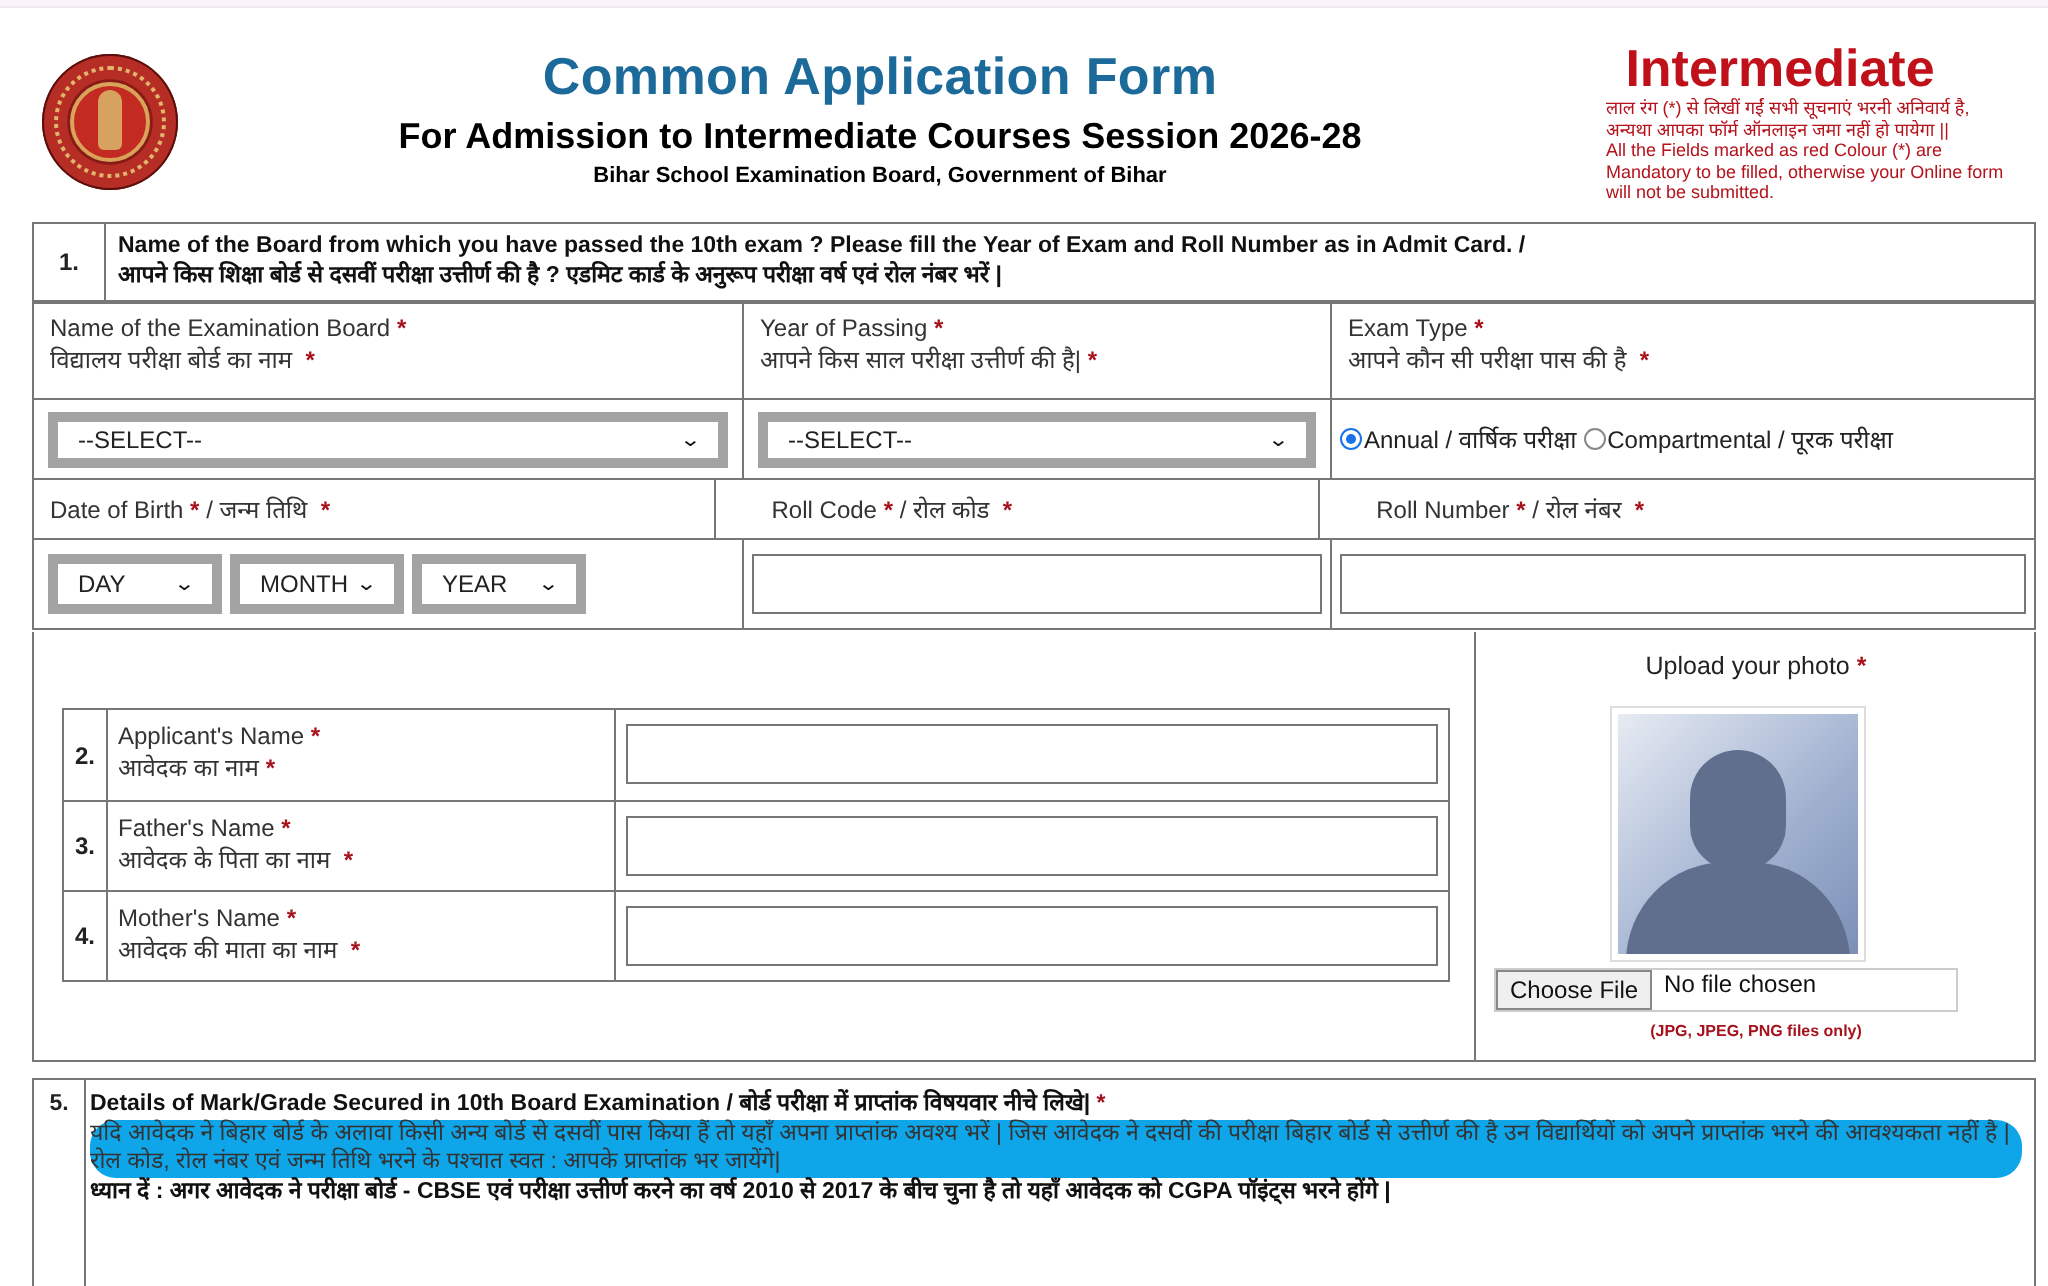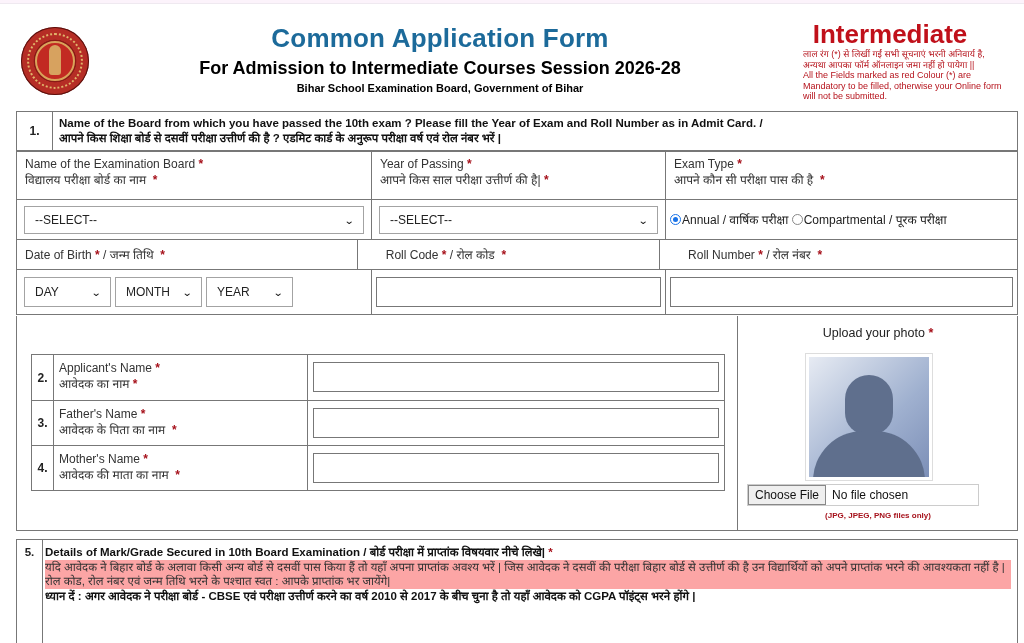--- a/index.html
+++ b/index.html
@@ -23,21 +23,21 @@
   .sec1 { position: absolute; left: 16px; top: 111px; width: 1002px; height: 40px; border: 1px solid #777; }
   .sec1 .num { position: absolute; left: 0; top: 0; width: 36px; height: 38px; border-right: 1px solid #777; font-weight: bold; font-size: 12px; display: flex; align-items: center; justify-content: center; }
   .sec1 .text { position: absolute; left: 42px; top: 4px; font-weight: bold; font-size: 11.5px; line-height: 15px; color: #111; }
 
   .grid { position: absolute; left: 16px; top: 151px; width: 1002px; border: 1px solid #777; border-top: none; }
   .row { display: flex; border-top: 1px solid #777; }
   .cell { border-right: 1px solid #777; padding: 4px 8px; position: relative; }
   .cell:last-child { border-right: none; }
   .c1 { width: 355px; } .c2 { width: 294px; } .c3 { width: 351px; }
   .lbl { font-size: 12px; line-height: 16px; color: #333; }
-  .sel { height: 28px; border: 1px solid #a3a3a3; background: #fff; display: flex; align-items: center; padding: 0 10px; font-size: 12px; color: #222; justify-content: space-between; }
+  .sel { height: 28px; border: 5px solid #a3a3a3; background: #fff; display: flex; align-items: center; padding: 0 10px; font-size: 12px; color: #222; justify-content: space-between; }
   .chev { font-size: 10px; color: #111; transform: scaleX(1.3); }
   .inp { height: 30px; border: 1px solid #777; background: #fff; width: 100%; }
   .radio { display: inline-block; width: 11px; height: 11px; border-radius: 50%; border: 1px solid #888; vertical-align: -1px; margin-right: 1px; background: #fff; position: relative; }
   .radio.on { border-color: #1a73e8; }
   .radio.on::after { content: ""; position: absolute; left: 2px; top: 2px; width: 5px; height: 5px; border-radius: 50%; background: #1a73e8; }
 
   .block { position: absolute; left: 16px; top: 316px; width: 1002px; height: 215px; border: 1px solid #777; border-top: none; }
   .block .divider { position: absolute; left: 720px; top: 0; width: 1px; height: 214px; background: #777; }
   .names { position: absolute; left: 14px; top: 38px; width: 694px; border: 1px solid #777; }
   .nrow { display: flex; height: 45px; border-top: 1px solid #777; }
@@ -46,30 +46,30 @@
   .nlbl { width: 254px; border-right: 1px solid #777; padding: 5px 5px; font-size: 12px; line-height: 16px; color: #333; }
   .ninp { flex: 1; padding: 7px 5px; }
   .ninp .inp { height: 30px; }
 
   .photo { position: absolute; left: 722px; top: 0; width: 278px; height: 214px; }
   .photo .plbl { position: absolute; left: 0; top: 10px; width: 278px; text-align: center; font-size: 12.5px; color: #222; }
   .photo .frame { position: absolute; left: 66px; top: 37px; width: 128px; height: 128px; border: 1px solid #ddd; padding: 3px; background: #fff; }
   .photo .pic { width: 120px; height: 120px; background: linear-gradient(135deg, #e7ebf3 0%, #9fb0cf 60%, #7c8fb7 100%); position: relative; overflow: hidden; }
   .photo .head { position: absolute; left: 36px; top: 18px; width: 48px; height: 60px; border-radius: 24px 24px 22px 22px; background: #5f6f8d; }
   .photo .body { position: absolute; left: 4px; top: 74px; width: 112px; height: 60px; border-radius: 50px 50px 0 0; background: #5f6f8d; }
-  .file { position: absolute; left: 8px; top: 168px; width: 232px; height: 22px; border: 1px solid #ccc; display: flex; align-items: center; background: #fff; }
+  .file { position: absolute; left: 8px; top: 168px; width: 232px; height: 22px; border: 1px solid #ccc; display: flex; align-items: flex-start; background: #fff; }
   .file .btn { height: 20px; padding: 0 6px; background: #efefef; border: 1px solid #888; font-size: 12px; display: flex; align-items: center; color: #111; }
   .file .txt { padding-left: 6px; font-size: 12px; color: #111; }
   .photo .hint { position: absolute; left: 0; top: 195px; width: 278px; text-align: center; color: #a6111b; font-size: 8px; font-weight: bold; }
 
   .sec5 { position: absolute; left: 16px; top: 539px; width: 1002px; height: 110px; border: 1px solid #777; }
   .sec5 .num { position: absolute; left: 0; top: 0; width: 26px; height: 108px; border-right: 1px solid #777; font-weight: bold; font-size: 11.5px; text-align: center; padding-top: 6px; }
   .sec5 .body { position: absolute; left: 28px; top: 5px; width: 966px; font-size: 11.5px; line-height: 14.5px; }
   .sec5 .h { font-weight: bold; color: #111; }
-  .sec5 .gray { background: #fca5a5; color: #333; font-size: 11.5px; }
+  .sec5 .gray { background: #0ea5e9; color: #333; font-size: 11.5px; border-radius: 13px; }
   .sec5 .note { font-weight: bold; color: #111; }
 </style>
 </head>
 <body>
 
 <div class="topstrip"></div>
 
 <div class="header">
   <div class="logo">
     <div class="ring"></div>

